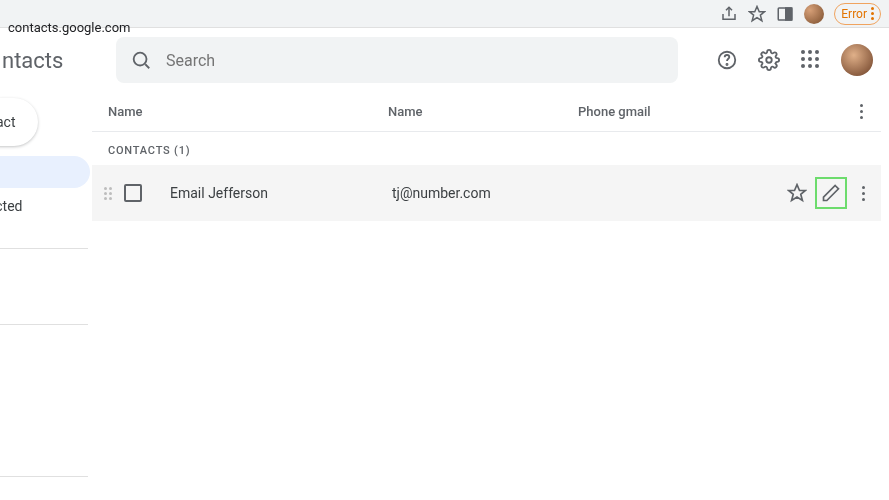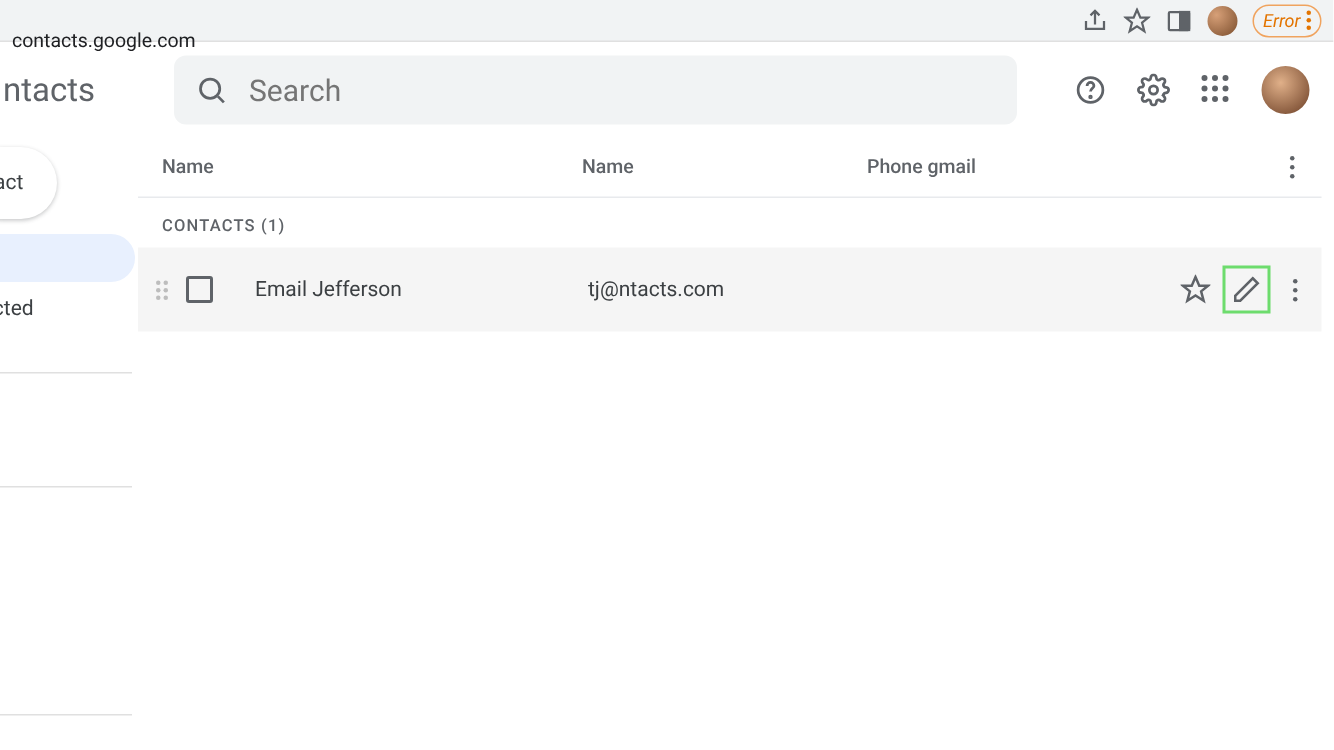--- a/index.html
+++ b/index.html
@@ -1,33 +1,33 @@
 <!DOCTYPE html>
 <html><head>
   <meta charset="utf-8">
   <style>
     * { margin:0; padding:0; box-sizing:border-box; font-family:"Google Sans",Roboto,Arial,sans-serif; }
     body { width:889px; height:500px; overflow:hidden; background:#fff; color:#202124; font-size:14px; }
 
     
     .omnibox { height:28px; background:#f1f3f4; display:flex; align-items:center; padding:0 8px; justify-content:space-between; border-bottom:1px solid #e0e0e0; }
     .omnibox .url { color:#202124; font-size:13px;margin-top:28px; }
-    .omnibox .right { display:flex; align-items:center; gap:10px;font-style:italic; }
+    .omnibox .right { display:flex; align-items:center; gap:10px; }
     .omnibox .icon { width:18px; height:18px; color:#5f6368; display:flex; align-items:center; justify-content:center; }
     .omnibox .avatar-sm { width:20px; height:20px; border-radius:50%; background:radial-gradient(circle at 30% 30%,#d7a078,#7a4d2c); }
     .error-pill { height:22px; border:1px solid #f0a35e; border-radius:13px; display:flex; align-items:center; gap:4px; padding:0 6px; color:#e37400; font-size:12px; }
     .error-pill .dots3 { display:flex; flex-direction:column; gap:2px; }
     .error-pill .dots3 span { width:3px; height:3px; border-radius:50%; background:#e37400; }
 
     
     .app-header { height:64px; display:flex; align-items:center; padding:0 16px; }
     .brand { width:102px; font-size:22px; color:#5f6368; letter-spacing:0; overflow:hidden; white-space:nowrap; padding-left:0; margin-left:-14px; }
     .search-wrap { flex:0 0 562px; margin-left:12px; }
     .searchbox { height:46px; border-radius:8px; background:#f1f3f4; display:flex; align-items:center; padding:0 14px; gap:14px; }
-    .searchbox input { border:none; background:transparent; outline:none; font-size:20px; color:#7f1d1d; width:100%; }
+    .searchbox input { border:none; background:transparent; outline:none; font-size:16px; color:#7f1d1d; width:100%; }
     .header-right { margin-left:auto; display:flex; align-items:center; gap:18px; }
     .icon-btn { width:24px; height:24px; color:#5f6368; display:flex; align-items:center; justify-content:center; cursor:pointer; }
     .apps-grid { width:20px; height:20px; display:grid; grid-template-columns:repeat(3,4px); grid-template-rows:repeat(3,4px); gap:3px; }
     .apps-grid span { width:4px; height:4px; border-radius:50%; background:#5f6368; }
     .avatar-lg { width:32px; height:32px; border-radius:50%; background:radial-gradient(circle at 40% 35%,#e0b089,#6a3d24); }
 
     
     .layout { display:flex; }
     .left-partial { width:92px; position:relative; flex-shrink:0; }
     .left-partial .create-pill { position:absolute; top:6px; right:54px; height:48px; min-width:60px; border-radius:24px; padding:0 18px; background:#fff; box-shadow:0 1px 3px rgba(60,64,67,.3); display:flex; align-items:center; font-size:14px; color:#3c4043; }
@@ -178,21 +178,21 @@
       <div class="drag-dots">
           <span></span>
           <span></span>
           <span></span>
           <span></span>
           <span></span>
           <span></span>
         </div>
       <div class="checkbox"></div>
       <div class="name">Email Jefferson</div>
-      <div class="email">tj@ntacts.com</div>
+      <div class="email">tj@number.com</div>
       <div class="row-actions">
         <div>
           <svg class="star-icon" viewBox="0 0 24 24" fill="none" stroke="currentColor" stroke-width="2">
               <polygon points="12 2 15 9 22 9 16.5 13.5 18.5 21 12 16.8 5.5 21 7.5 13.5 2 9 9 9"></polygon>
             </svg>
         </div>
         <div class="highlight-box">
           <svg class="pencil-icon" viewBox="0 0 24 24" fill="none" stroke="#5f6368" stroke-width="2">
               <path d="M17 3l4 4L7 21H3v-4L17 3z"></path>
             </svg>

